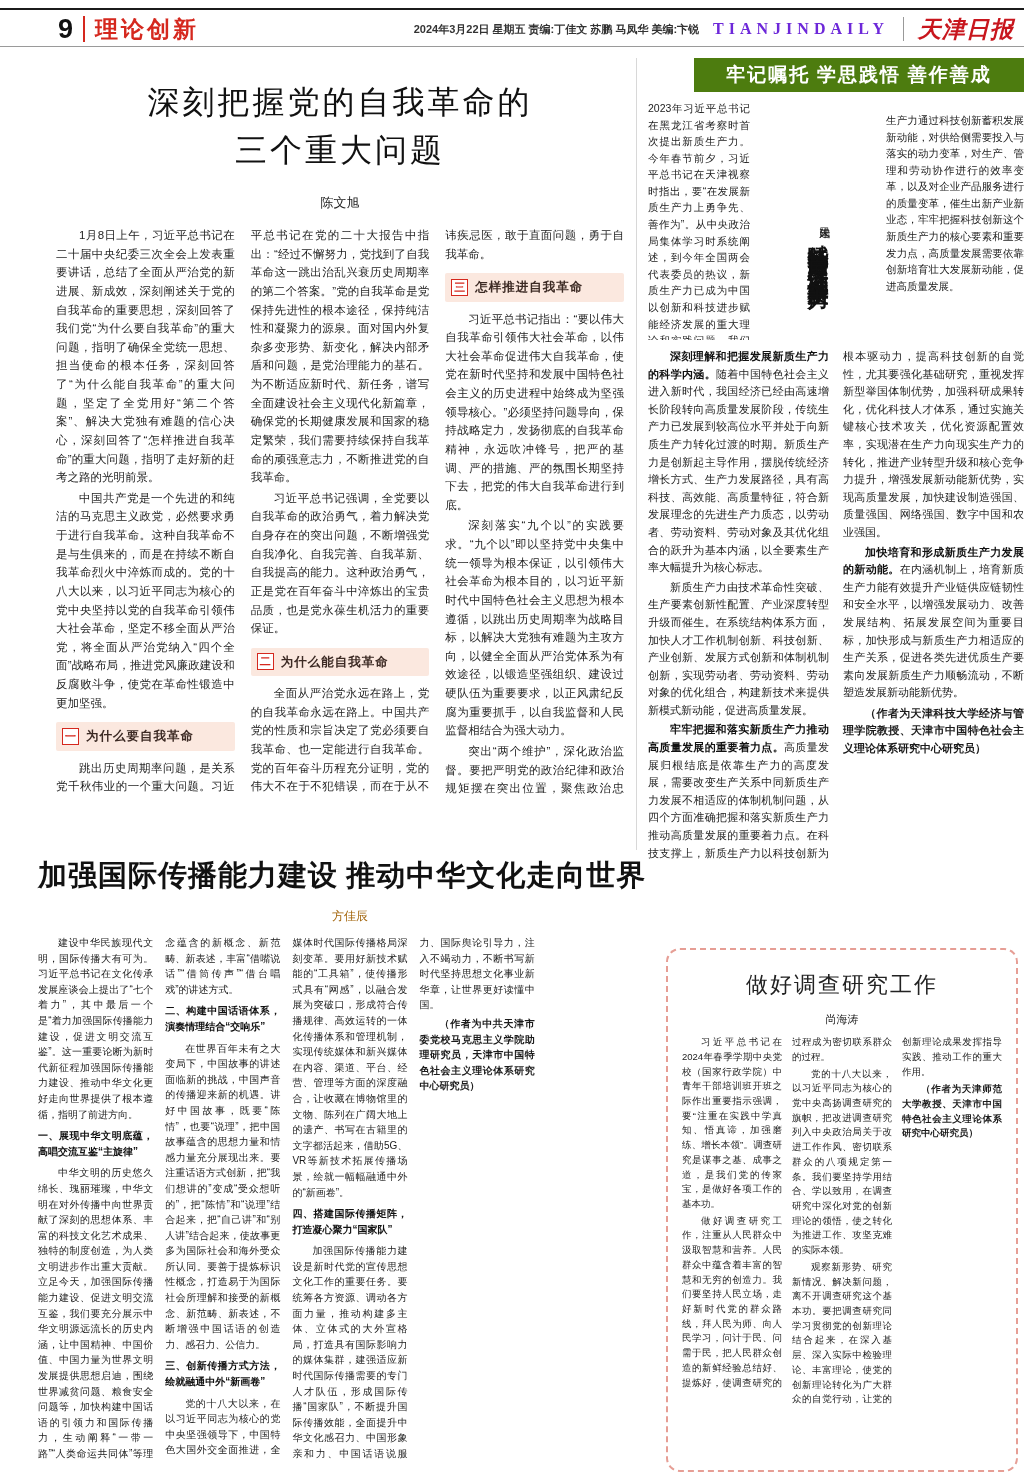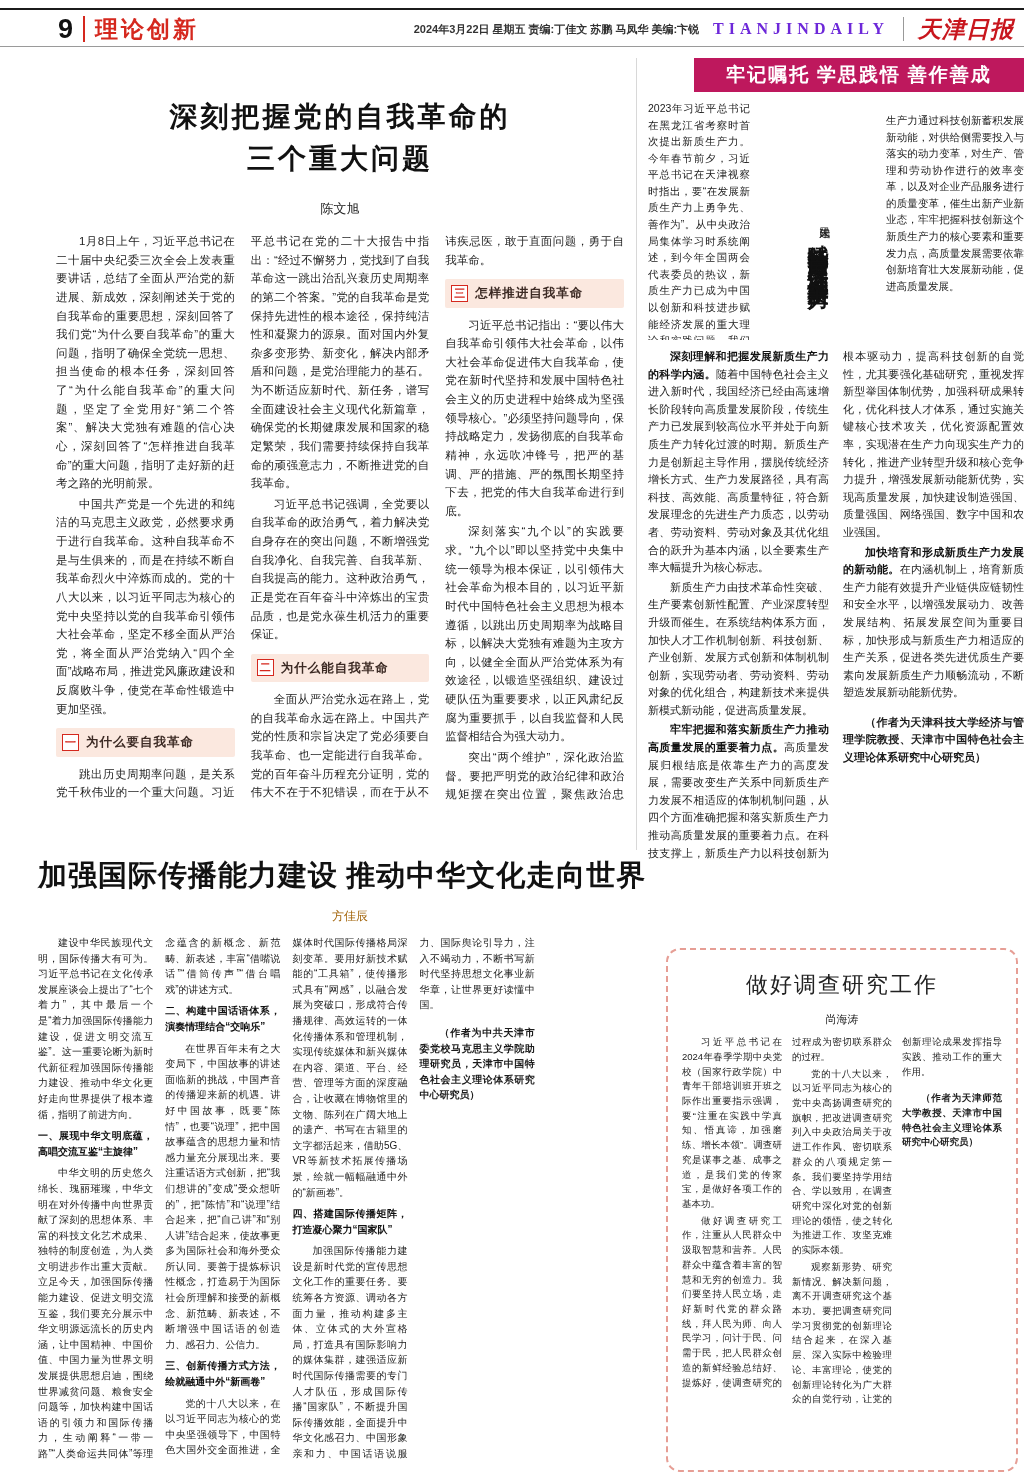--- a/index.html
+++ b/index.html
@@ -20,36 +20,36 @@
   .masthead-en { font-family:"Liberation Serif","DejaVu Serif",serif; font-size:16px; font-weight:bold;
                  letter-spacing:5px; color:#6d28d9; }
   .masthead-divider { width:1px; height:24px; background:#999; }
   .masthead-cn { font-family:"Liberation Serif","DejaVu Serif",serif; font-style:italic; font-weight:bold;
                  font-size:23px; color:#c8161d; letter-spacing:1px; }
 
   .vdiv1 { position:absolute; left:636px; top:58px; width:1px; height:792px; background:#d8d8d8; }
 
   
   .article1 { position:absolute; left:56px; top:62px; width:568px; height:788px; }
-  .a1-title { text-align:center; font-size:28px; font-weight:700; color:#111;
-              letter-spacing:3px; line-height:1.5; margin-top:34px; }
+  .a1-title { text-align:center; font-size:32px; font-weight:400; color:#111;
+              letter-spacing:3px; line-height:1.5; margin-top:16px; }
   .a1-byline { text-align:center; font-size:13px; color:#222; margin:20px 0 14px; }
   .a1-body { height:586px; column-count:3; column-gap:16px; column-fill:auto;
              font-size:11.5px; line-height:1.62; text-align:justify; overflow:hidden; color:#1e1e1e; }
   .para { text-indent:2em; margin-bottom:2px; }
   .subhead-bar { background:#fbe8df; display:flex; align-items:center; gap:7px;
                  padding:4px 6px; margin:10px 0 8px; break-inside:avoid; border-radius:2px; }
   .subhead-num { flex:0 0 auto; width:17px; height:17px; border:1px solid #d5281e; color:#d5281e;
                  font-size:11px; line-height:15px; text-align:center; background:#fff; font-weight:bold; }
   .subhead-txt { font-size:12.5px; font-weight:bold; color:#3c2a24; letter-spacing:1px; }
-  .author-note { font-weight:bold; text-indent:2em; margin-top:12px; }
+  .author-note { font-weight:bold; text-indent:2em; margin-top:4px;font-family:Liberation Mono, monospace; }
 
   
   .article2 { position:absolute; left:648px; top:58px; width:376px; height:816px; }
-  .banner { margin-left:46px; height:34px; background:#be185d; color:#fff; display:flex;
+  .banner { margin-left:46px; height:34px; background:#4d7c0f; color:#fff; display:flex;
             align-items:center; justify-content:center; font-size:19px; font-weight:bold;
             letter-spacing:2px; font-family:"Liberation Serif","DejaVu Serif",serif; }
   .a2-top { display:flex; margin-top:8px; height:240px; overflow:hidden; }
   .a2-colL { width:102px; font-size:10.5px; line-height:1.58; text-align:justify; overflow:hidden; }
   .a2-titlebox { flex:1 1 auto; display:flex; justify-content:center; }
   .a2-vertical { writing-mode:vertical-rl; text-orientation:upright; display:flex; gap:10px; }
   .a2-vbyline { font-size:11px; color:#222; padding-top:118px; margin-left:4px; }
   .a2-vline { font-family:"Liberation Serif","DejaVu Serif",serif; font-weight:bold; font-size:21px;
               color:#111; letter-spacing:2px; }
   .a2-colR { width:138px; font-size:10.5px; line-height:1.58; text-align:justify; overflow:hidden;margin-top:12px; }

